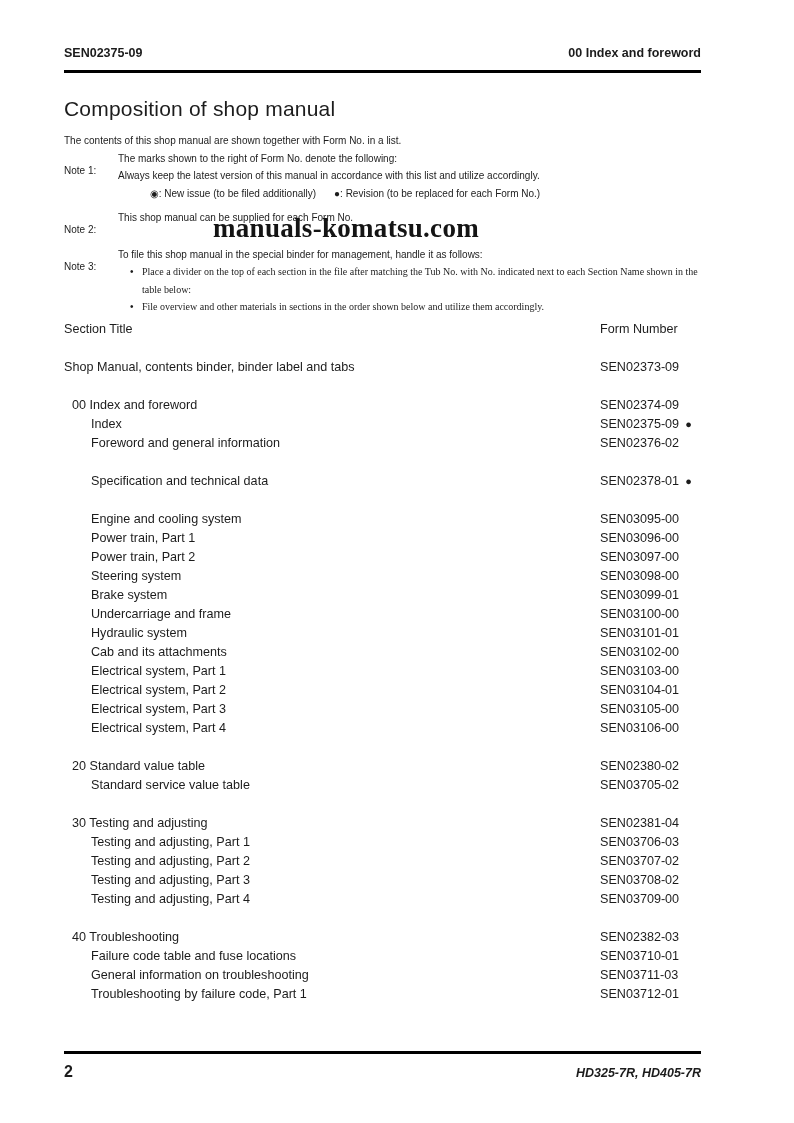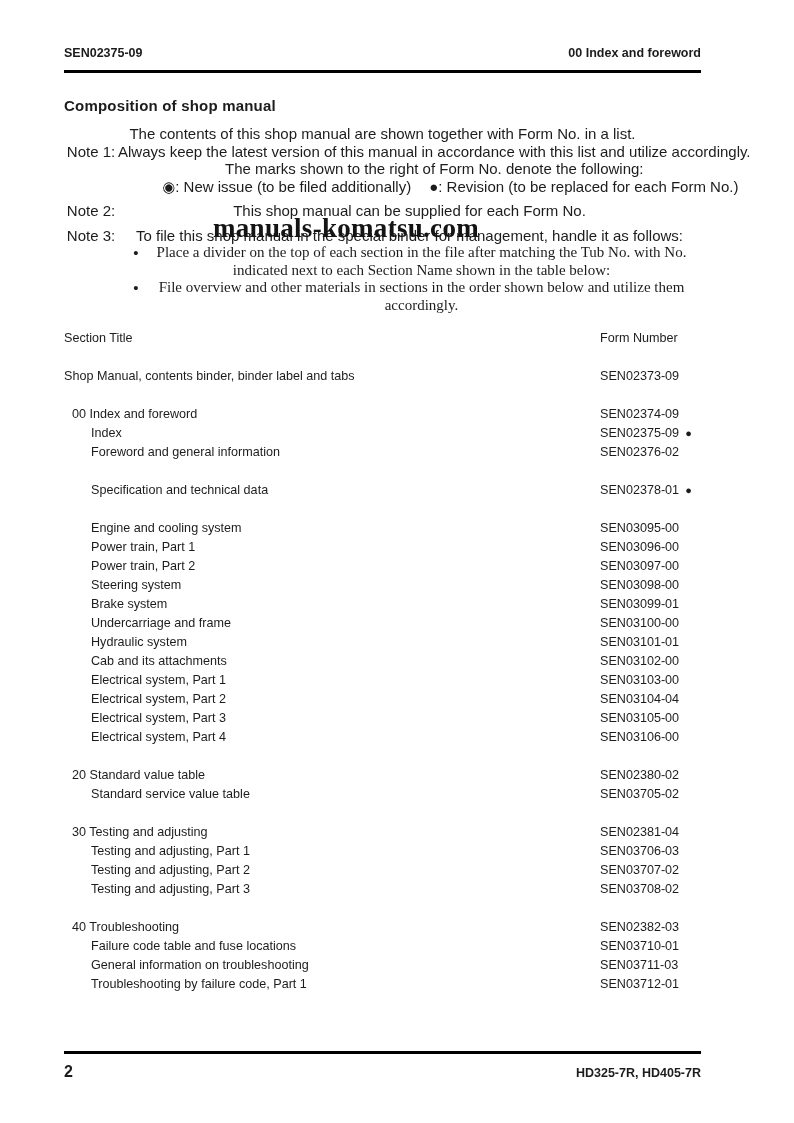--- a/index.html
+++ b/index.html
@@ -4,50 +4,50 @@
 <style>
   html,body{margin:0;padding:0;background:#ffffff;}
   .page{
     position:relative;width:794px;height:1123px;background:#ffffff;
     font-family:"Liberation Sans",sans-serif;color:#1c1c1c;overflow:hidden;
   }
   .content{position:absolute;left:64px;top:46px;width:637px;}
   .doc-header{display:flex;justify-content:space-between;align-items:baseline;
     font-weight:bold;font-size:12.5px;line-height:15px;}
   .header-rule{border:none;border-top:3px solid #000;margin:9px 0 0 0;}
-  .page-title{font-size:15px;font-weight:bold;margin:24px 0 11px 0;letter-spacing:.2px;}
-  .body-text{font-size:15px;line-height:17.5px;text-align:center;}
+  .page-title{font-size:21px;font-weight:normal;margin:24px 0 11px 0;letter-spacing:.2px;}
+  .body-text{font-size:10px;line-height:17.5px;}
   .nowrap{white-space:nowrap;}
   .note{display:grid;grid-template-columns:54px 1fr;margin-top:7px;}
-  .note-label{font-weight:normal;}
+  .note-label{font-weight:normal;margin-top:12px;}
   .marks-line{padding-left:32px;}
   .marks-gap{display:inline-block;width:18px;}
   .bullets{padding-left:12px;}
   .bullet-row{display:flex;}
   .bullet-glyph{flex:0 0 12px;width:12px;}
   .bullet-text{flex:1 1 auto;font-family:Liberation Serif, serif;}
-  .manual-table{margin-top:15px;font-size:12.6px;}
+  .manual-table{margin-top:4px;font-size:12.6px;}
   .table-head{position:relative;line-height:19px;}
   .trow{position:relative;line-height:19px;}
   .cell-form{position:absolute;left:536px;top:0;white-space:nowrap;}
   .indent-0{padding-left:0;}
   .indent-1{padding-left:8px;}
   .indent-2{padding-left:27px;}
   .tgroup{margin-top:19px;}
   .rev-mark{margin-left:6px;font-size:11px;}
   .watermark{
     position:absolute;left:0;top:213px;width:692px;text-align:center;
     font-family:"Liberation Serif",serif;font-weight:bold;font-size:27px;
     color:#141414;z-index:5;letter-spacing:.3px;
   }
   .doc-footer{position:absolute;left:64px;top:1051px;width:637px;}
   .footer-rule{border:none;border-top:3px solid #000;margin:0;}
   .footer-row{display:flex;justify-content:space-between;align-items:baseline;margin-top:9px;}
   .footer-page{font-size:16px;font-weight:bold;}
-  .footer-models{font-size:12.5px;font-weight:bold;}
+  .footer-models{font-size:12.5px;font-weight:bold;font-style:italic;}
 </style>
 </head>
 <body>
 
 <div class="page">
 
   <div class="watermark">manuals-komatsu.com</div>
 
   <div class="content">
 
@@ -58,22 +58,22 @@
     <hr class="header-rule">
 
     <div class="page-title">Composition of shop manual</div>
 
     <div class="body-text">
       <div>The contents of this shop manual are shown together with Form No. in a list.</div>
 
       <div class="note" style="margin-top:0;">
         <span class="note-label">Note 1:</span>
         <div>
+          <div class="nowrap">The marks shown to the right of Form No. denote the following:</div>
           <div class="nowrap">Always keep the latest version of this manual in accordance with this list and utilize accordingly.</div>
-          <div class="nowrap">The marks shown to the right of Form No. denote the following:</div>
           <div class="marks-line nowrap">
             <span>◉</span><span>: New issue (to be filed additionally)</span><span class="marks-gap"></span><span>●</span><span>: Revision (to be replaced for each Form No.)</span>
           </div>
         </div>
       </div>
 
       <div class="note">
         <span class="note-label">Note 2:</span>
         <div class="nowrap">This shop manual can be supplied for each Form No.</div>
       </div>
@@ -116,33 +116,34 @@
           <div class="tgroup">
             <div class="trow"><span class="cell-title indent-2" style="display: inline-block;">Engine and cooling system</span><span class="cell-form">SEN03095-00</span></div>
             <div class="trow"><span class="cell-title indent-2" style="display: inline-block;">Power train, Part 1</span><span class="cell-form">SEN03096-00</span></div>
             <div class="trow"><span class="cell-title indent-2" style="display: inline-block;">Power train, Part 2</span><span class="cell-form">SEN03097-00</span></div>
             <div class="trow"><span class="cell-title indent-2" style="display: inline-block;">Steering system</span><span class="cell-form">SEN03098-00</span></div>
             <div class="trow"><span class="cell-title indent-2" style="display: inline-block;">Brake system</span><span class="cell-form">SEN03099-01</span></div>
             <div class="trow"><span class="cell-title indent-2" style="display: inline-block;">Undercarriage and frame</span><span class="cell-form">SEN03100-00</span></div>
             <div class="trow"><span class="cell-title indent-2" style="display: inline-block;">Hydraulic system</span><span class="cell-form">SEN03101-01</span></div>
             <div class="trow"><span class="cell-title indent-2" style="display: inline-block;">Cab and its attachments</span><span class="cell-form">SEN03102-00</span></div>
             <div class="trow"><span class="cell-title indent-2" style="display: inline-block;">Electrical system, Part 1</span><span class="cell-form">SEN03103-00</span></div>
-            <div class="trow"><span class="cell-title indent-2" style="display: inline-block;">Electrical system, Part 2</span><span class="cell-form">SEN03104-04</span></div>
+            <div class="trow"><span class="cell-title indent-2" style="display: inline-block;">Electrical system, Part 2</span><span class="cell-form">SEN03104-01</span></div>
             <div class="trow"><span class="cell-title indent-2" style="display: inline-block;">Electrical system, Part 3</span><span class="cell-form">SEN03105-00</span></div>
             <div class="trow"><span class="cell-title indent-2" style="display: inline-block;">Electrical system, Part 4</span><span class="cell-form">SEN03106-00</span></div>
           </div>
           <div class="tgroup">
             <div class="trow"><span class="cell-title indent-1" style="display: inline-block; text-align: center;">20 Standard value table</span><span class="cell-form">SEN02380-02</span></div>
             <div class="trow"><span class="cell-title indent-2" style="display: inline-block;">Standard service value table</span><span class="cell-form">SEN03705-02</span></div>
           </div>
           <div class="tgroup">
             <div class="trow"><span class="cell-title indent-1" style="display: inline-block;">30 Testing and adjusting</span><span class="cell-form">SEN02381-04</span></div>
             <div class="trow"><span class="cell-title indent-2" style="display: inline-block;">Testing and adjusting, Part 1</span><span class="cell-form">SEN03706-03</span></div>
             <div class="trow"><span class="cell-title indent-2" style="display: inline-block;">Testing and adjusting, Part 2</span><span class="cell-form">SEN03707-02</span></div>
             <div class="trow"><span class="cell-title indent-2" style="display: inline-block;">Testing and adjusting, Part 3</span><span class="cell-form">SEN03708-02</span></div>
+            <div class="trow"><span class="cell-title indent-2" style="display: inline-block;">Testing and adjusting, Part 4</span><span class="cell-form">SEN03709-00</span></div>
           </div>
           <div class="tgroup">
             <div class="trow"><span class="cell-title indent-1" style="display: inline-block;">40 Troubleshooting</span><span class="cell-form">SEN02382-03</span></div>
             <div class="trow"><span class="cell-title indent-2" style="display: inline-block;">Failure code table and fuse locations</span><span class="cell-form">SEN03710-01</span></div>
             <div class="trow"><span class="cell-title indent-2" style="display: inline-block;">General information on troubleshooting</span><span class="cell-form">SEN03711-03</span></div>
             <div class="trow"><span class="cell-title indent-2" style="display: inline-block;">Troubleshooting by failure code, Part 1</span><span class="cell-form">SEN03712-01</span></div>
           </div>
         </div>
     </div>
 

